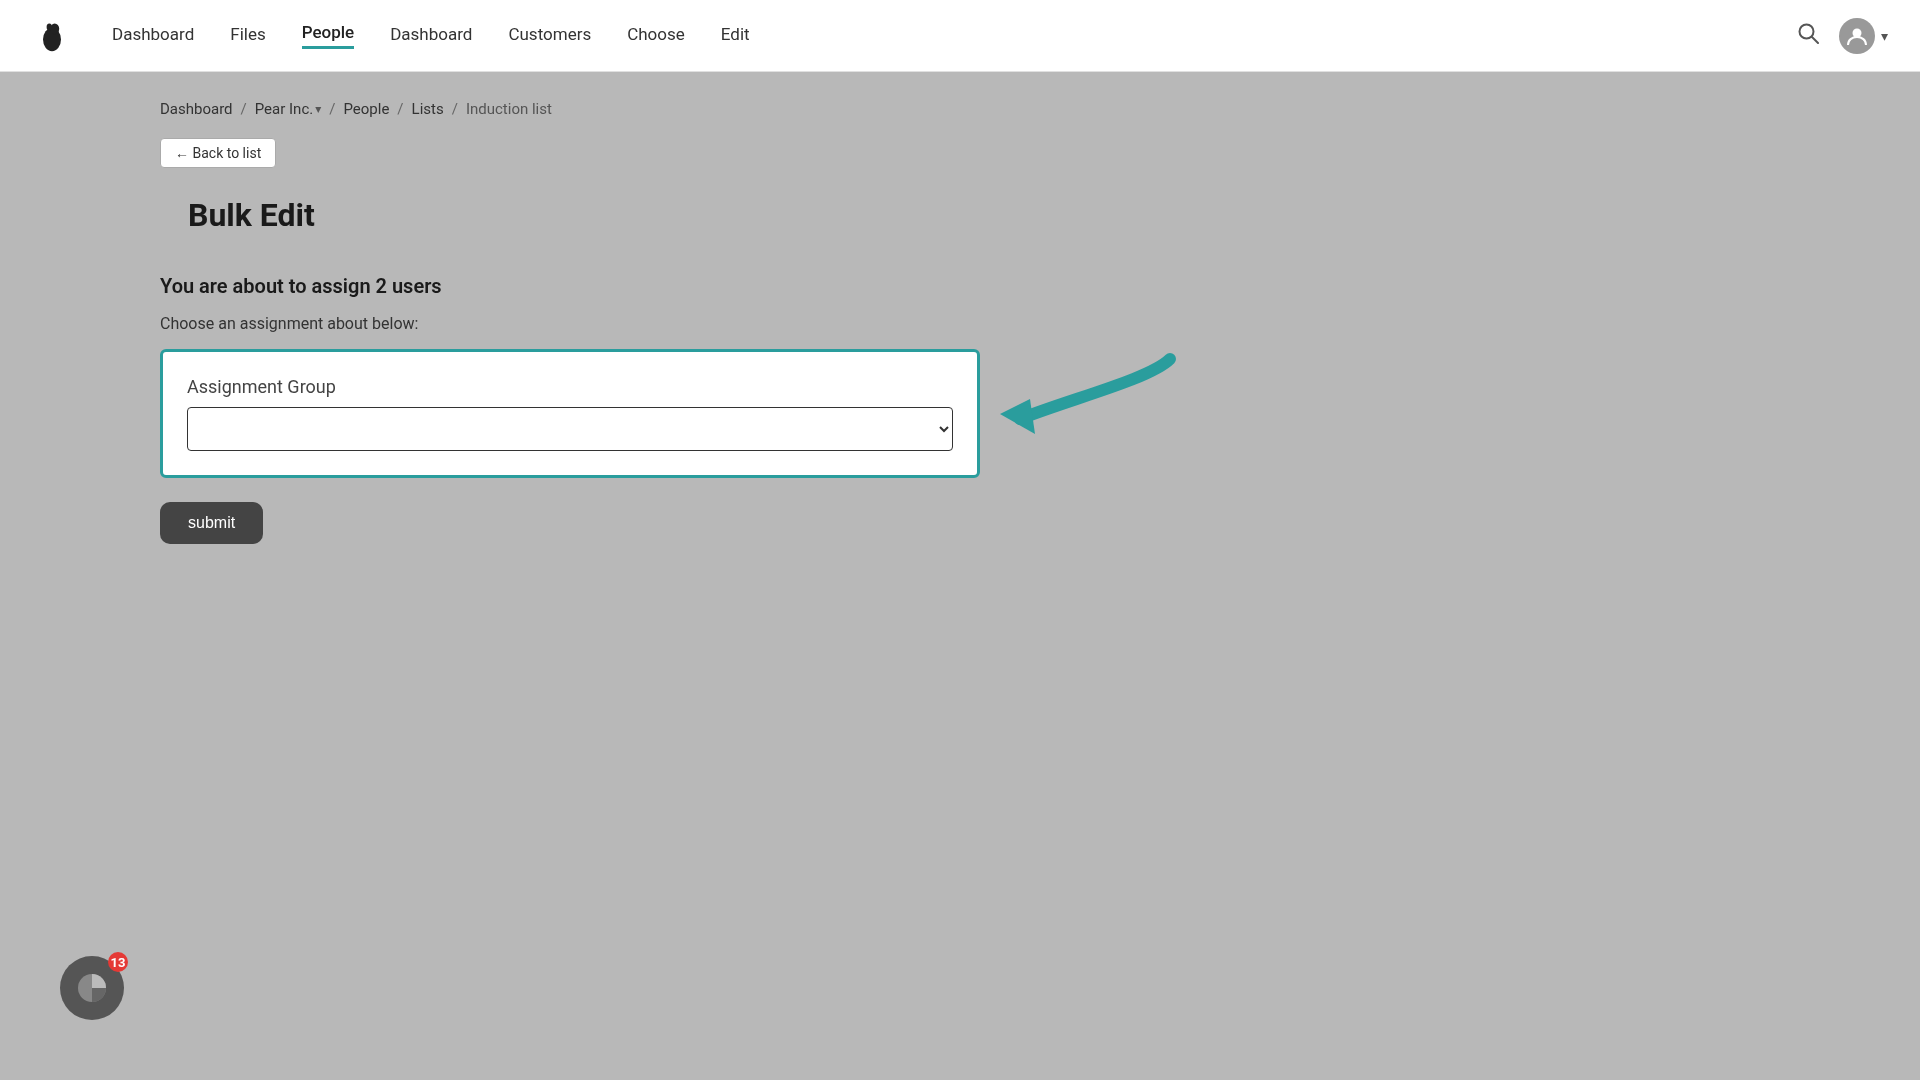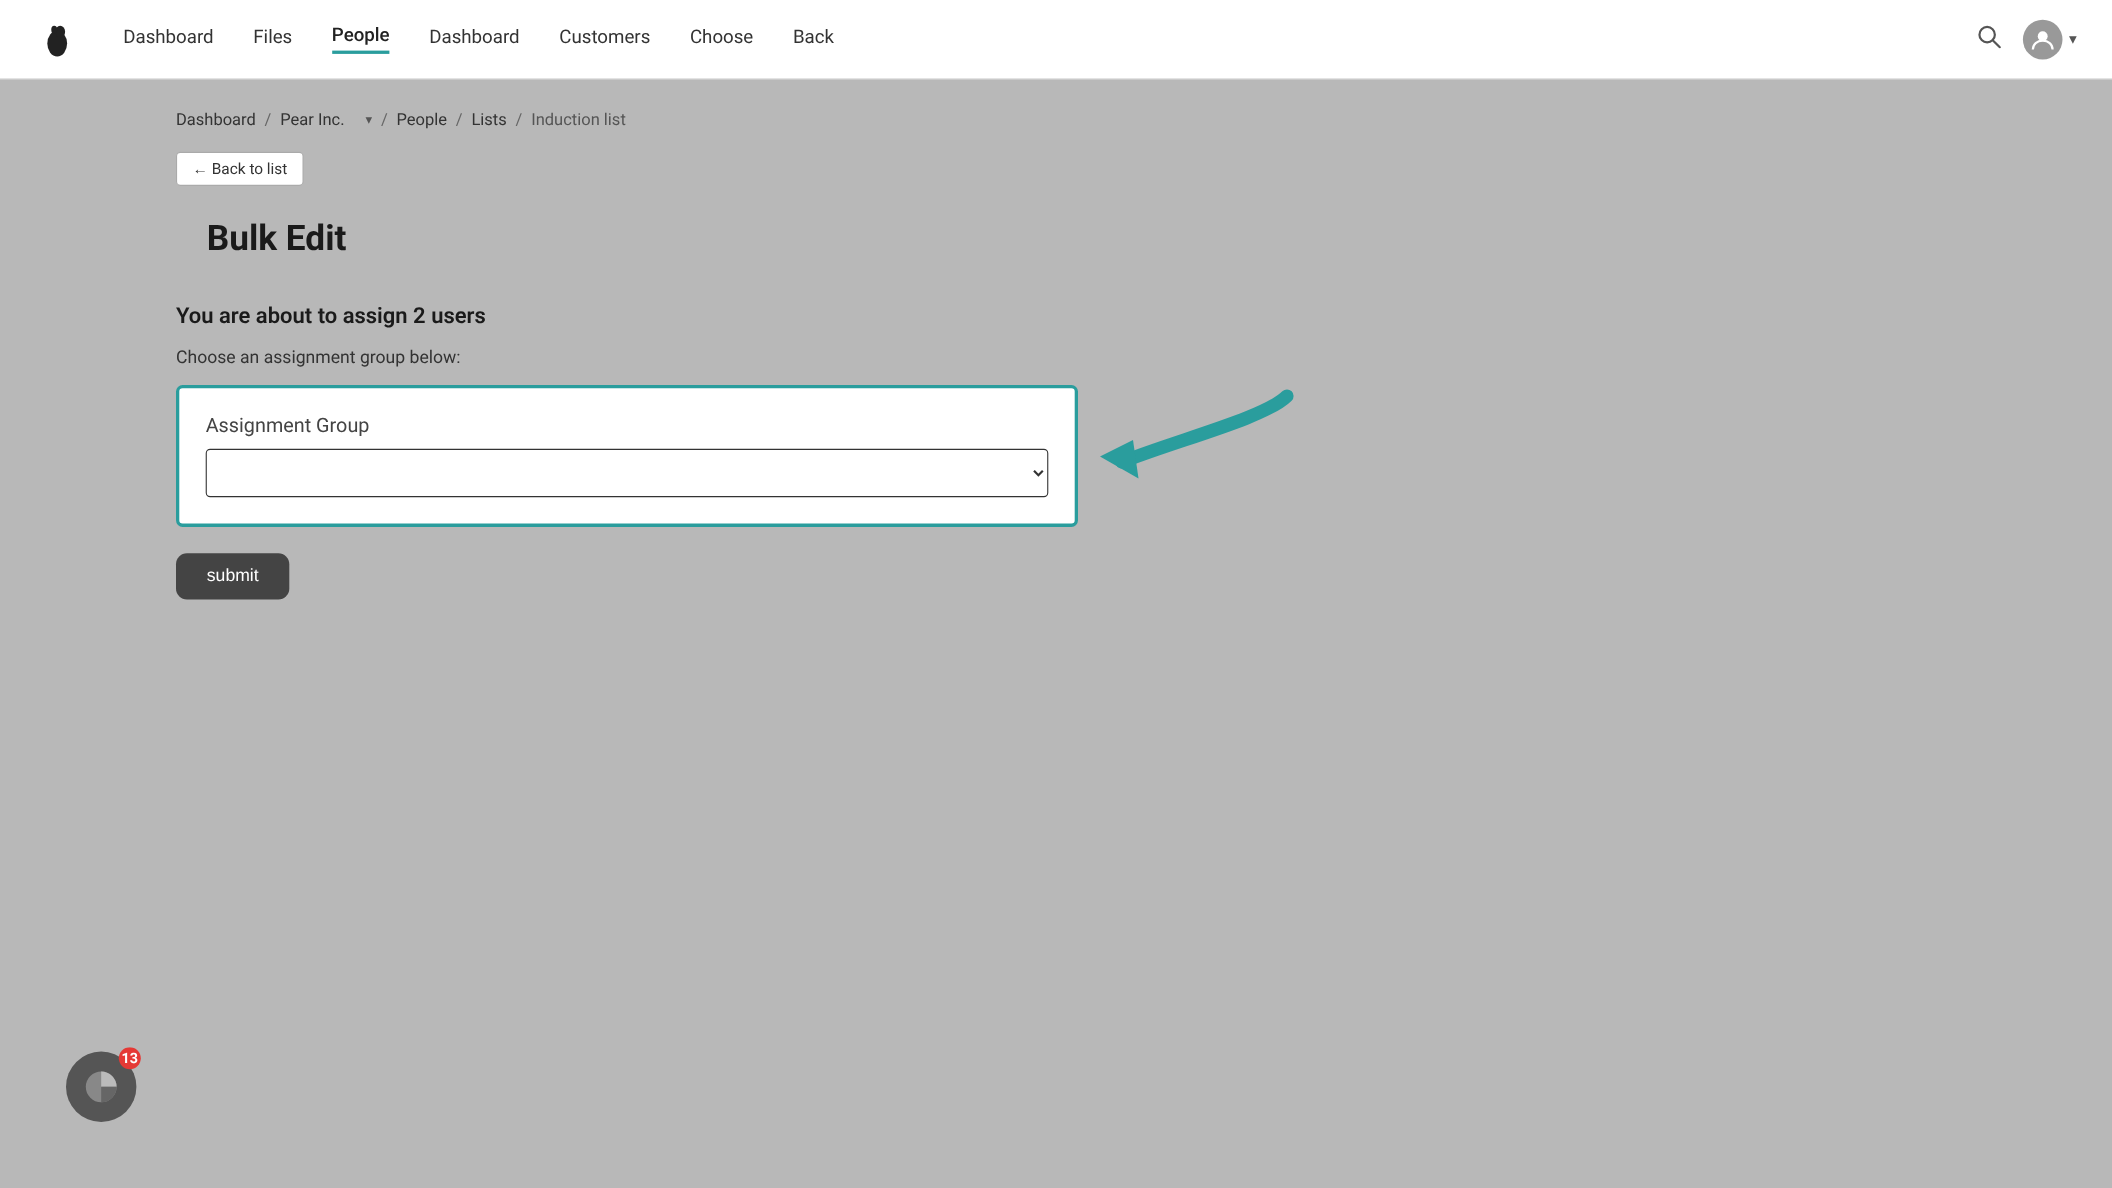--- a/index.html
+++ b/index.html
@@ -102,21 +102,21 @@
       margin-bottom: 20px;
     }
     .breadcrumb a {
       color: #333;
       text-decoration: none;
     }
     .breadcrumb-sep { color: #666; }
     .breadcrumb-company {
       display: flex;
       align-items: center;
-      gap: 19px;
+      gap: 2px;
     }
     .breadcrumb-chevron {
       font-size: 12px;
       color: #555;
       cursor: pointer;
     }
     .breadcrumb-current {
       color: #555;
     }
 
@@ -257,21 +257,21 @@
       <ellipse cx="17" cy="10" rx="3" ry="4" fill="#222"></ellipse>
     </svg>
   </div>
   <div class="navbar-links">
     <a class="navbar-link">Dashboard</a>
     <a class="navbar-link">Files</a>
     <a class="navbar-link active">People</a>
     <a class="navbar-link">Dashboard</a>
     <a class="navbar-link">Customers</a>
     <a class="navbar-link">Choose</a>
-    <a class="navbar-link">Back</a>
+    <a class="navbar-link">Edit</a>
   </div>
   <div class="navbar-right">
     <span class="search-icon-btn">
       <svg width="22" height="22" viewBox="0 0 22 22" fill="none">
         <circle cx="9.5" cy="9.5" r="7" stroke="#555" stroke-width="2"></circle>
         <line x1="15" y1="15" x2="21" y2="21" stroke="#555" stroke-width="2" stroke-linecap="round"></line>
       </svg>
     </span>
     <div class="user-avatar-btn">
       <div class="user-avatar-icon">
@@ -306,21 +306,21 @@
   
   <a class="back-btn" href="#">← Back to list</a>
 
   
   <h1 class="page-title">Bulk Edit</h1>
 
   
   <h2 class="section-heading">You are about to assign 2 users</h2>
 
   
-  <p class="assignment-label">Choose an assignment group below:</p>
+  <p class="assignment-label">Choose an assignment about below:</p>
 
   
   <div style="position: relative; display: inline-block; width: 100%;">
     <div class="assignment-card">
       <label class="assignment-group-label">Assignment Group</label>
       <select class="assignment-select">
         <option value=""></option>
       </select>
     </div>
 

